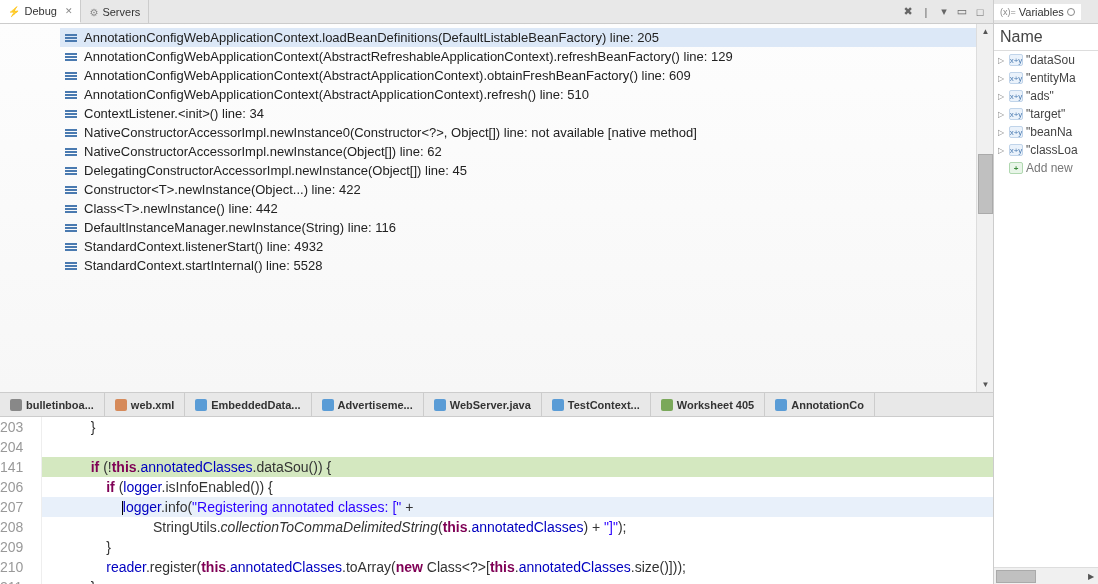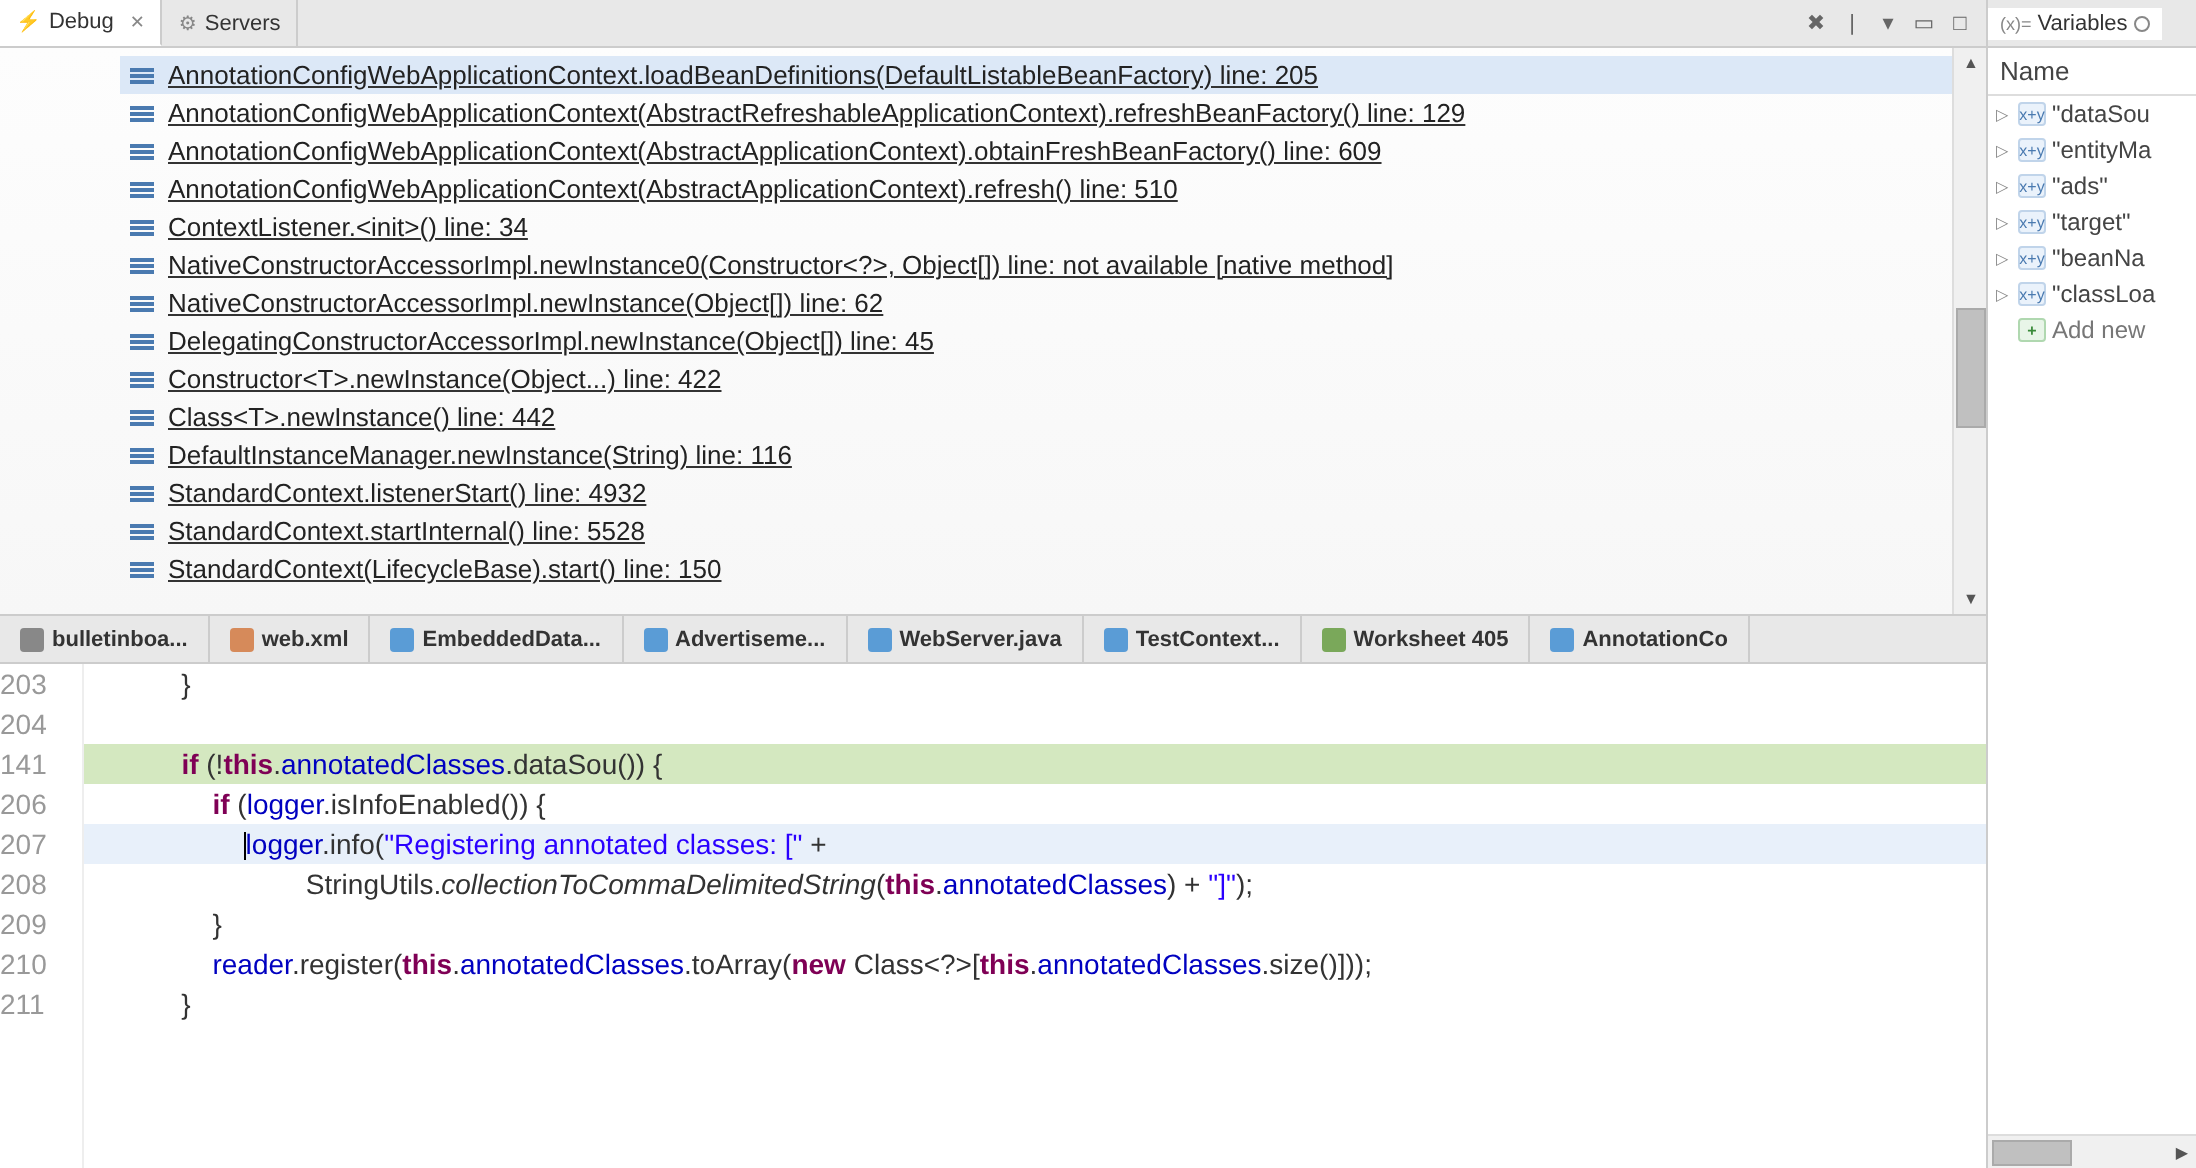--- a/index.html
+++ b/index.html
@@ -10,21 +10,21 @@
 
 .tabbar { display: flex; align-items: center; background: #e8e8e8; border-bottom: 1px solid #ccc; height: 24px; position: relative; }
 .tab { display: flex; align-items: center; padding: 2px 8px; border-right: 1px solid #ccc; font-size: 11px; background: #e8e8e8; cursor: pointer; height: 100%; gap: 4px; }
 .tab.active { background: #fff; border-bottom: 1px solid #fff; margin-bottom: -1px; justify-content: space-between; }
 .tab-close { font-size: 9px; color: #888; margin-left: 4px; }
 .tab-icon-debug::before { content: "⚡"; font-size: 10px; color: #888; }
 .tab-icon-servers::before { content: "⚙"; font-size: 10px; color: #888; }
 .toolbar-right { margin-left: auto; display: flex; align-items: center; gap: 4px; padding-right: 6px; }
 .tb-btn { width: 14px; height: 14px; display: inline-flex; align-items: center; justify-content: center; color: #666; cursor: pointer; font-size: 11px; }
 
-.stack-wrap { flex: 0 0 auto; height: 284px; display: flex; background: linear-gradient(#fdfdfd,#f7f7f7); border-bottom: 1px solid #ccc; text-decoration: underline; }
+.stack-wrap { flex: 0 0 auto; height: 369px; display: flex; background: linear-gradient(#fdfdfd,#f7f7f7); border-bottom: 1px solid #ccc; }
 .stack-list { flex: 1; overflow-y: auto; padding: 4px 0 4px 60px; }
 .stack-row { display: flex; align-items: center; padding: 2px 4px; font-size: 13px; color: #222; cursor: pointer; }
 .stack-row.selected { background: #dce8f7; }
 .stack-icon { width: 14px; height: 12px; margin-right: 6px; display: inline-flex; flex-shrink: 0; }
 .stack-icon svg { width: 14px; height: 12px; }
 .stack-scrollbar { width: 17px; background: #f0f0f0; border-left: 1px solid #ddd; position: relative; }
 .stack-thumb { position: absolute; width: 15px; left: 1px; top: 130px; height: 60px; background: #c0c0c0; border: 1px solid #aaa; border-radius: 0; }
 .stack-arrow { position: absolute; width: 15px; height: 15px; left: 1px; display: flex; align-items: center; justify-content: center; font-size: 8px; color: #555; }
 .stack-arrow.up { top: 0; }
 .stack-arrow.down { bottom: 0; }
@@ -45,21 +45,21 @@
 .code-line.hl-green { background: #d4e8c0; }
 .code-line.hl-blue { background: #e8f0fa; }
 .kw { color: #7f0055; font-weight: bold; }
 .method-italic { font-style: italic; }
 .str { color: #2a00ff; }
 .field { color: #0000c0; }
 .cursor { border-left: 1px solid #000; display: inline-block; height: 14px; vertical-align: middle; }
 
 .vars-tabbar { display: flex; align-items: center; background: #e8e8e8; border-bottom: 1px solid #ccc; height: 24px; }
 .vars-tab { display: flex; align-items: center; padding: 2px 6px; font-size: 11px; background: #fff; gap: 3px; }
-.vars-header { font-size: 13px; color: #444; padding: 4px 6px; border-bottom: 1px solid #ddd; font-weight: normal; }
+.vars-header { font-size: 16px; color: #444; padding: 4px 6px; border-bottom: 1px solid #ddd; font-weight: normal; }
 .vars-list { flex: 1; overflow: hidden; }
 .vars-row { display: flex; align-items: center; padding: 2px 4px; font-size: 12px; gap: 3px; white-space: nowrap; }
 .vars-row .tri { color: #888; font-size: 8px; width: 8px; }
 .vars-row .vicon { width: 14px; height: 12px; display: inline-flex; align-items: center; justify-content: center; font-size: 8px; color: #4a7ab0; background: #eaf2fb; border: 1px solid #c0d4ea; border-radius: 2px; }
 .vars-row .vicon.plus { color: #3a8a3a; background: #e8f5e8; border-color: #b0d8b0; font-weight: bold; }
 .vars-row .vname { color: #444; }
 .vars-row .vname.new { color: #777; }
 .vars-hscroll { height: 17px; background: #f0f0f0; border-top: 1px solid #ddd; position: relative; }
 .vars-hscroll .hthumb { position: absolute; height: 13px; top: 2px; left: 2px; width: 40px; background: #c0c0c0; border: 1px solid #aaa; }
 .vars-hscroll .harrow { position: absolute; width: 14px; height: 14px; top: 1px; display: flex; align-items: center; justify-content: center; font-size: 8px; color: #555; }
@@ -218,30 +218,20 @@
           <div class="stack-row">
             <span class="stack-icon">
               <svg viewBox="0 0 14 12">
                 <rect x="1" y="2" width="12" height="2" fill="#4a7ab0"></rect>
                 <rect x="1" y="5" width="12" height="2" fill="#4a7ab0"></rect>
                 <rect x="1" y="8" width="12" height="2" fill="#4a7ab0"></rect>
               </svg>
             </span>
             <span>StandardContext.startInternal() line: 5528</span>
           </div>
-          <div class="stack-row">
-            <span class="stack-icon">
-              <svg viewBox="0 0 14 12">
-                <rect x="1" y="2" width="12" height="2" fill="#4a7ab0"></rect>
-                <rect x="1" y="5" width="12" height="2" fill="#4a7ab0"></rect>
-                <rect x="1" y="8" width="12" height="2" fill="#4a7ab0"></rect>
-              </svg>
-            </span>
-            <span>StandardContext(LifecycleBase).start() line: 150</span>
-          </div>
         </div>
       <div class="stack-scrollbar">
         <div class="stack-arrow up">▲</div>
         <div class="stack-thumb"></div>
         <div class="stack-arrow down">▼</div>
       </div>
     </div>
 
     <div class="editor-tabs" id="editor-tabs">
         <div class="etab">

